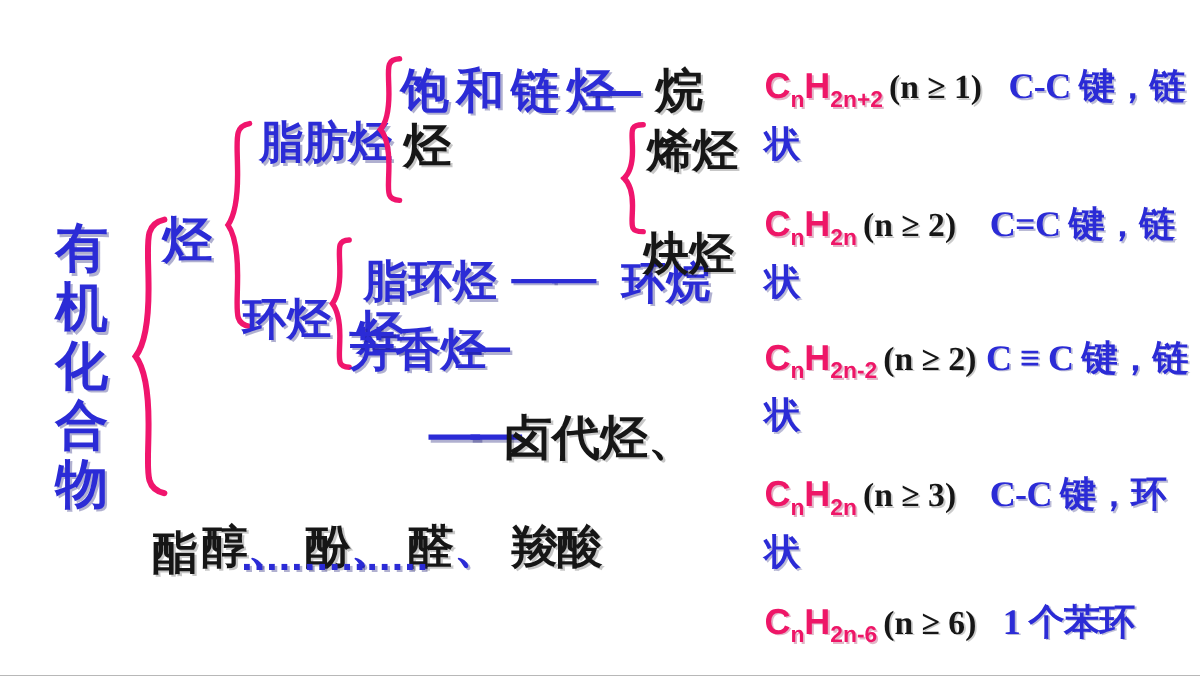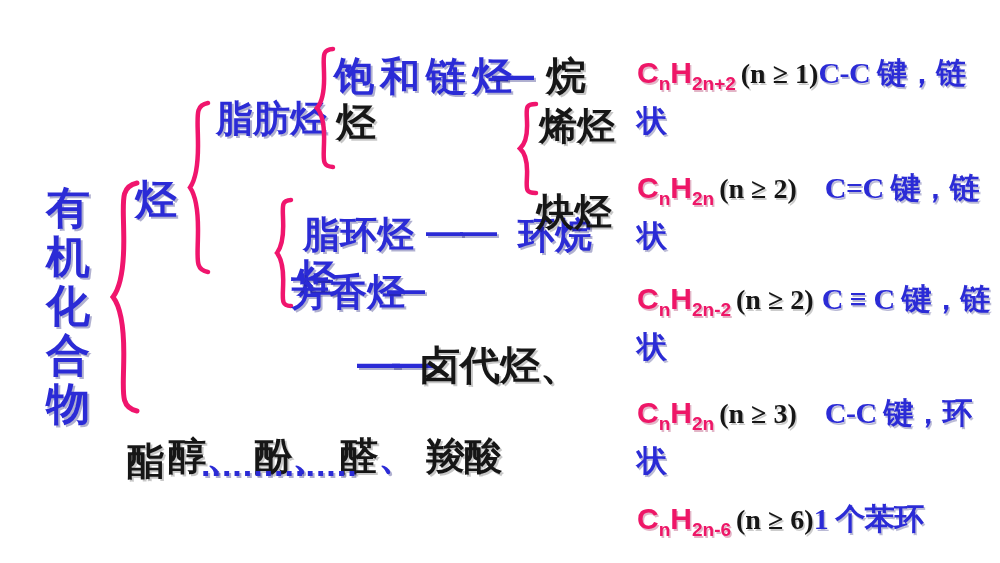--- a/index.html
+++ b/index.html
@@ -14,21 +14,21 @@
   .brace{position:absolute;}
   .brace path{fill:none; stroke:#f0156d; stroke-linecap:round;}
   
   .frow{position:absolute; left:637px; white-space:nowrap; line-height:37px;}
   .formula{font-family:Liberation Sans, sans-serif; font-size:30px; color:#ee1667;
            text-shadow:1.5px 1.5px 0 rgba(160,10,70,.3);}
   .formula sub{font-size:19px; vertical-align:-7px; letter-spacing:0;}
   .cond{font-family:"Liberation Serif",serif; font-size:28px; color:#161616;
         margin-left:5px; text-shadow:1.5px 1.5px 0 rgba(0,0,0,.2);}
   .bond{font-family:"Liberation Serif",serif; font-size:30px; color:#2b2bd6;
-        margin-left:0; letter-spacing:-0.5px; text-shadow:1.5px 1.5px 0 rgba(30,30,120,.3);}
+        margin-left:22px; letter-spacing:-0.5px; text-shadow:1.5px 1.5px 0 rgba(30,30,120,.3);}
   .bondwrap{margin-left:0;}
   .deriv-line{font-size:38px;}
   .deriv-line .pm{color:#2b2bd6; margin-right:10px; text-shadow:2px 2px 0 rgba(30,30,120,.35);}
   .dots{font-size:34px; letter-spacing:1px;}
 </style>
 </head>
 <body>
 
 <div class="slide">
 
@@ -63,20 +63,21 @@
   <svg class="brace" style="left:517px; top:101px;" width="22" height="95" viewBox="0 0 22 95">
     <path d="M19,3 C6.6,2.9 10.1,8.6 10.1,24.7 C10.1,38 6.2,44.7 3,47.5 C6.2,50.4 10.1,57 10.1,70.3 C10.1,86.5 6.6,92.2 19,92" stroke-width="4.5"></path>
   </svg>
 
   <div class="abs black" style="left:539px; top:106px; font-size:38px;">烯烃</div>
 
   <svg class="brace" style="left:274px; top:197px;" width="20" height="112" viewBox="0 0 20 112">
     <path d="M17,3 C6,3.4 9.2,10.1 9.2,29.1 C9.2,44.8 5.6,52.6 3,56 C5.6,59.4 9.2,67.2 9.2,82.9 C9.2,101.9 6,108.6 17,109" stroke-width="4.5"></path>
   </svg>
 
+  <div class="abs blue" style="left:202px; top:246px; font-size:37px;">环烃</div>
 
   <div class="abs blue" style="left:303px; top:215px; font-size:37px;">脂环烃</div>
   <div class="abs blue" style="left:426px; top:212px; font-size:37px; letter-spacing:-3px;">——</div>
   <div class="abs blue" style="left:518px; top:216px; font-size:37px;">环烷</div>
   <div class="abs blue" style="left:297px; top:257px; font-size:40px;">烃</div>
   <div class="abs black" style="left:536px; top:192px; font-size:38px;">炔烃</div>
 
   <div class="abs blue" style="left:291px; top:272px; font-size:38px;">芳香烃</div>
   <div class="abs blue" style="left:387px; top:270px; font-size:38px;">—</div>
 

